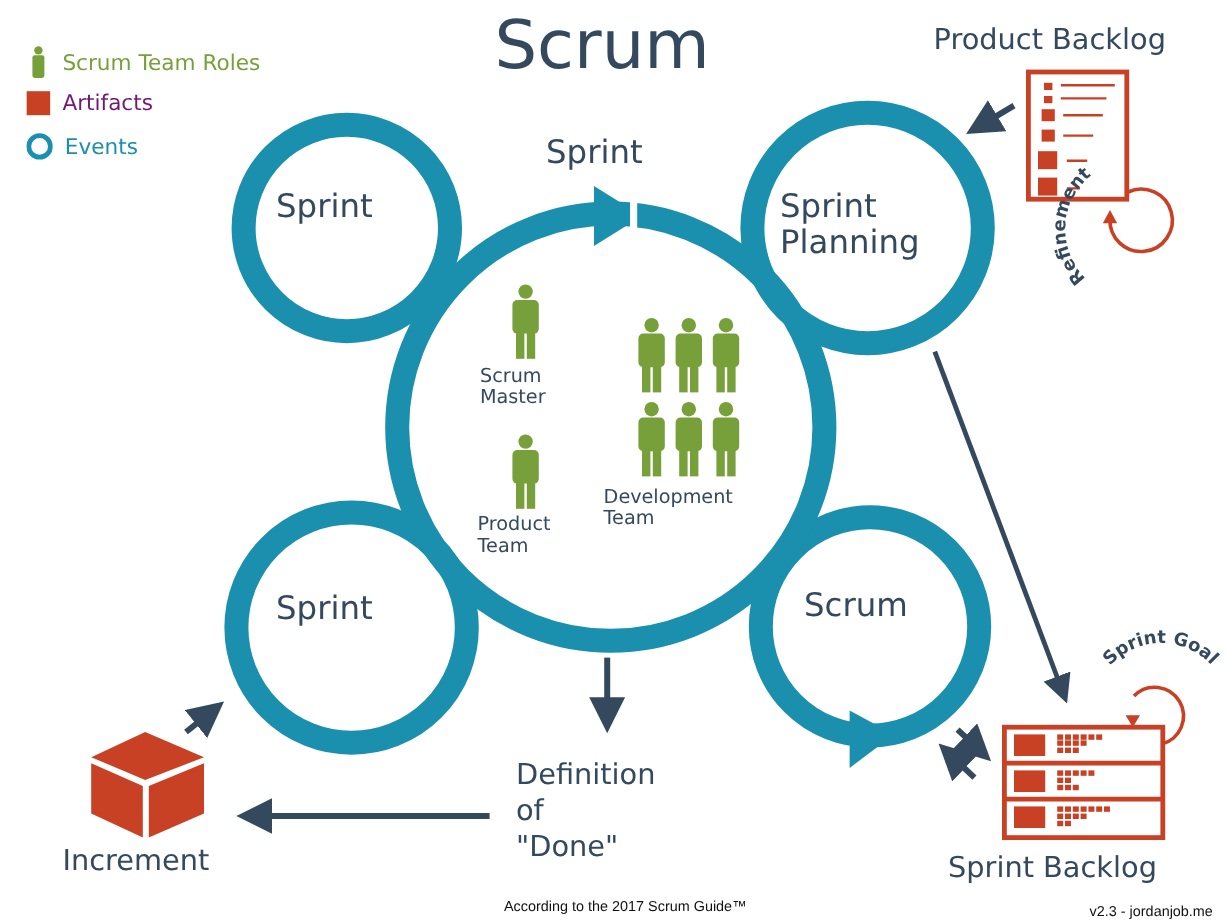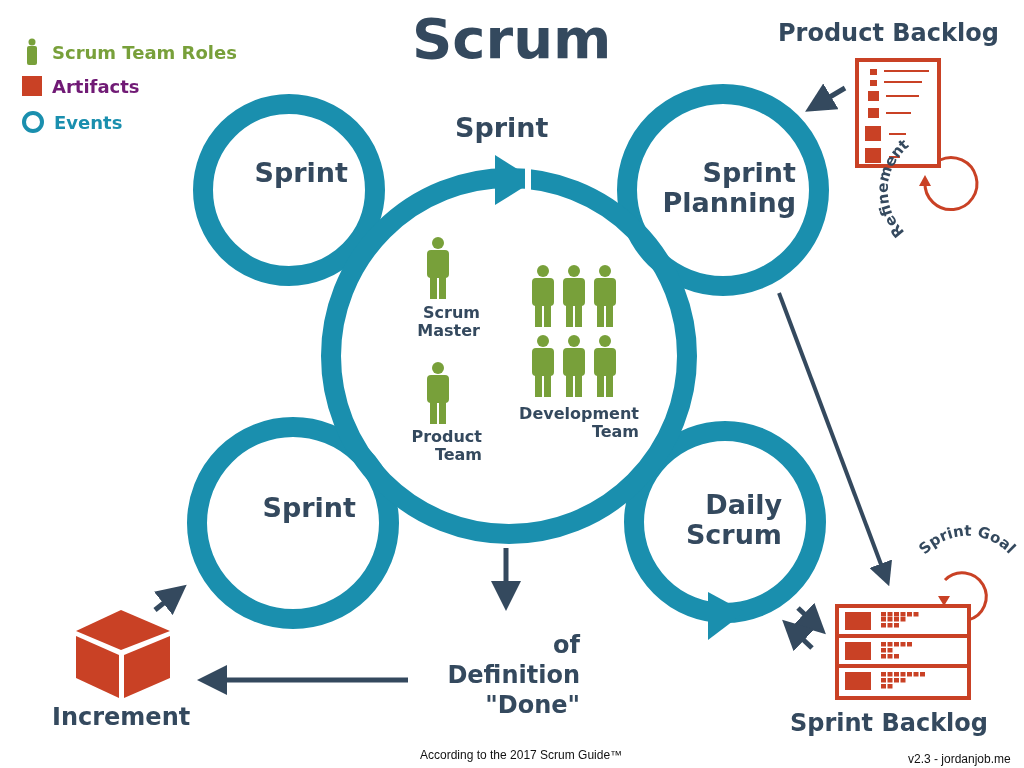--- a/index.html
+++ b/index.html
@@ -1,23 +1,23 @@
 <!DOCTYPE html>
 <html><head>
 <meta charset="utf-8">
 <style>
   html, body { margin:0; padding:0; background:#ffffff; }
   body { width:1024px; height:768px; position:relative; overflow:hidden; font-family:"DejaVu Sans", sans-serif; }
   svg#diagram { position:absolute; left:0; top:0; }
-  .lbl { position:absolute; font-family:"DejaVu Sans", sans-serif; font-weight:bold; color:#34495e; text-align:right; white-space:nowrap; line-height:1.1; }
+  .lbl { position:absolute; font-family:"DejaVu Sans", sans-serif; font-weight:normal; color:#34495e; text-align:left; white-space:nowrap; line-height:1.1; }
   .event { font-size:27px; }
   .role { font-size:16px; }
   .artifact { font-size:24px; }
   .title { font-size:56px; left:412px; top:8px; }
-  .legend-item { position:absolute; left:22px; display:flex; align-items:center; gap:10px; font-family:"DejaVu Sans", sans-serif; font-weight:bold; font-size:18px; }
+  .legend-item { position:absolute; left:22px; display:flex; align-items:center; gap:10px; font-family:"DejaVu Sans", sans-serif; font-weight:normal; font-size:18px; }
   .footer { position:absolute; font-family:"Liberation Sans", sans-serif; font-size:12px; color:#111;margin-left:15px; }
 </style>
 </head>
 <body>
 
 <svg id="diagram" width="1024" height="768" viewBox="0 0 1024 768">
   <defs>
     <marker id="ah" markerWidth="6" markerHeight="6" refX="3" refY="3" orient="auto" markerUnits="strokeWidth">
       <path d="M0,0 L6,3 L0,6 Z" fill="#34495e"></path>
     </marker>
@@ -203,40 +203,39 @@
     <div>Sprint</div>
   </div>
 <div class="lbl event" style="left:650px;top:158px;width:146px">
     <div>Sprint</div>
     <div>Planning</div>
   </div>
 <div class="lbl event" style="left:230px;top:493px;width:126px">
     <div>Sprint</div>
   </div>
 <div class="lbl event" style="left:670px;top:490px;width:112px">
-    <div>Daily</div>
     <div>Scrum</div>
   </div>
 
 <div class="lbl role" style="left:400px;top:304px;width:80px">
     <div>Scrum</div>
     <div>Master</div>
   </div>
 <div class="lbl role" style="left:398px;top:428px;width:84px">
     <div>Product</div>
     <div>Team</div>
   </div>
 <div class="lbl role" style="left:503px;top:405px;width:136px">
     <div>Development</div>
     <div>Team</div>
   </div>
 
 <div class="lbl artifact" style="left:778px;top:20px">Product Backlog</div>
 <div class="lbl artifact" style="left:790px;top:710px">Sprint Backlog</div>
 <div class="lbl artifact" style="left:52px;top:704px">Increment</div>
 <div class="lbl artifact" style="left:430px;top:630px;width:150px;line-height:1.25">
+    <div>Definition</div>
     <div>of</div>
-    <div>Definition</div>
     <div>"Done"</div>
   </div>
 
 <div class="footer" style="left:405px;top:748px">According to the 2017 Scrum Guide™</div>
 <div class="footer" style="left:893px;top:752px">v2.3 -  jordanjob.me</div>
 
 </body></html>

